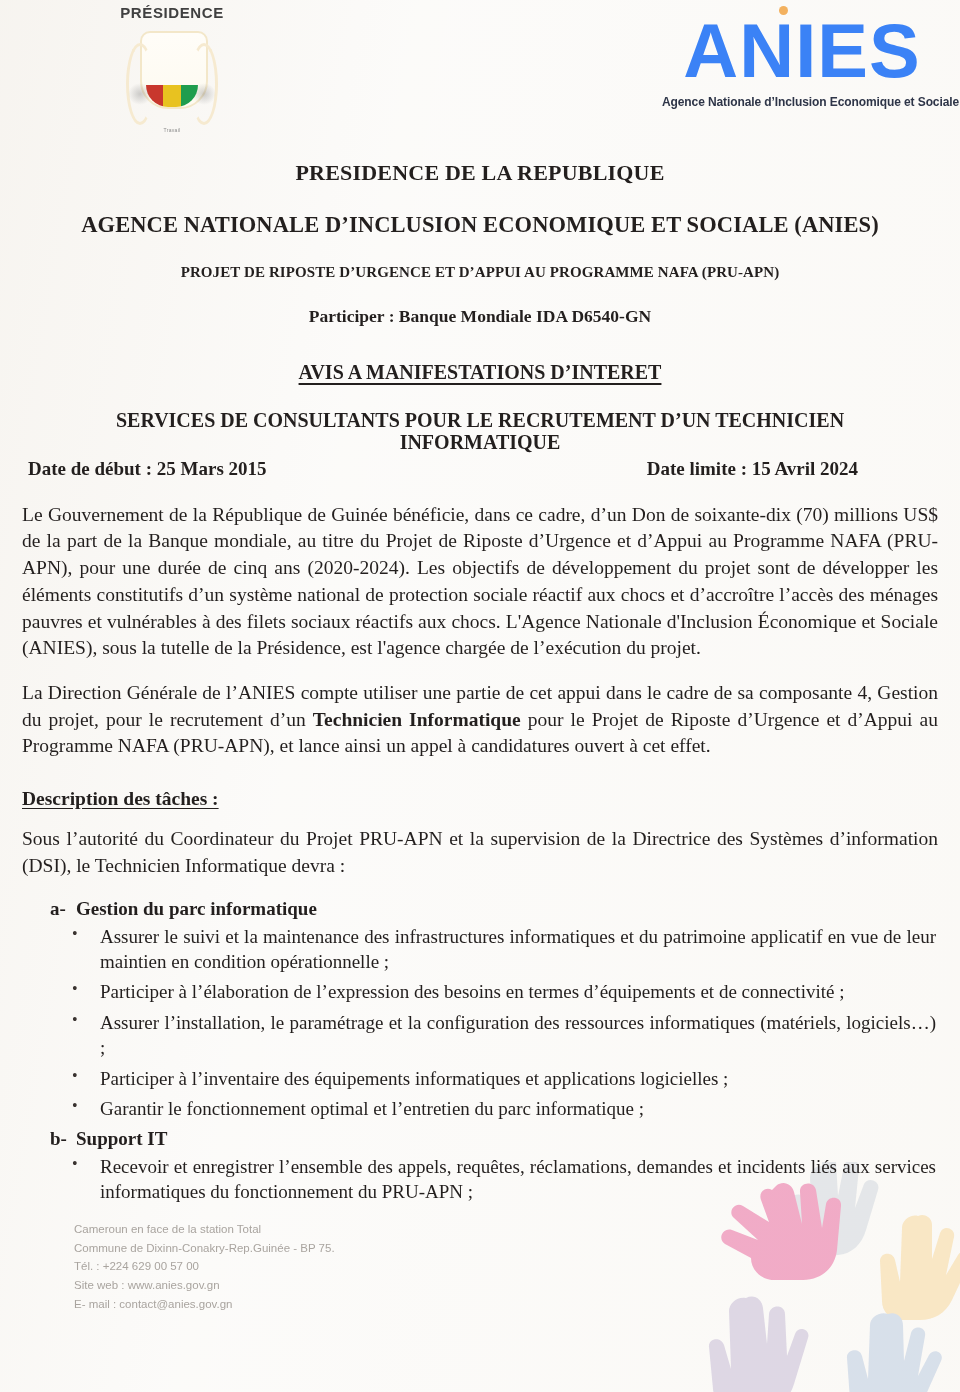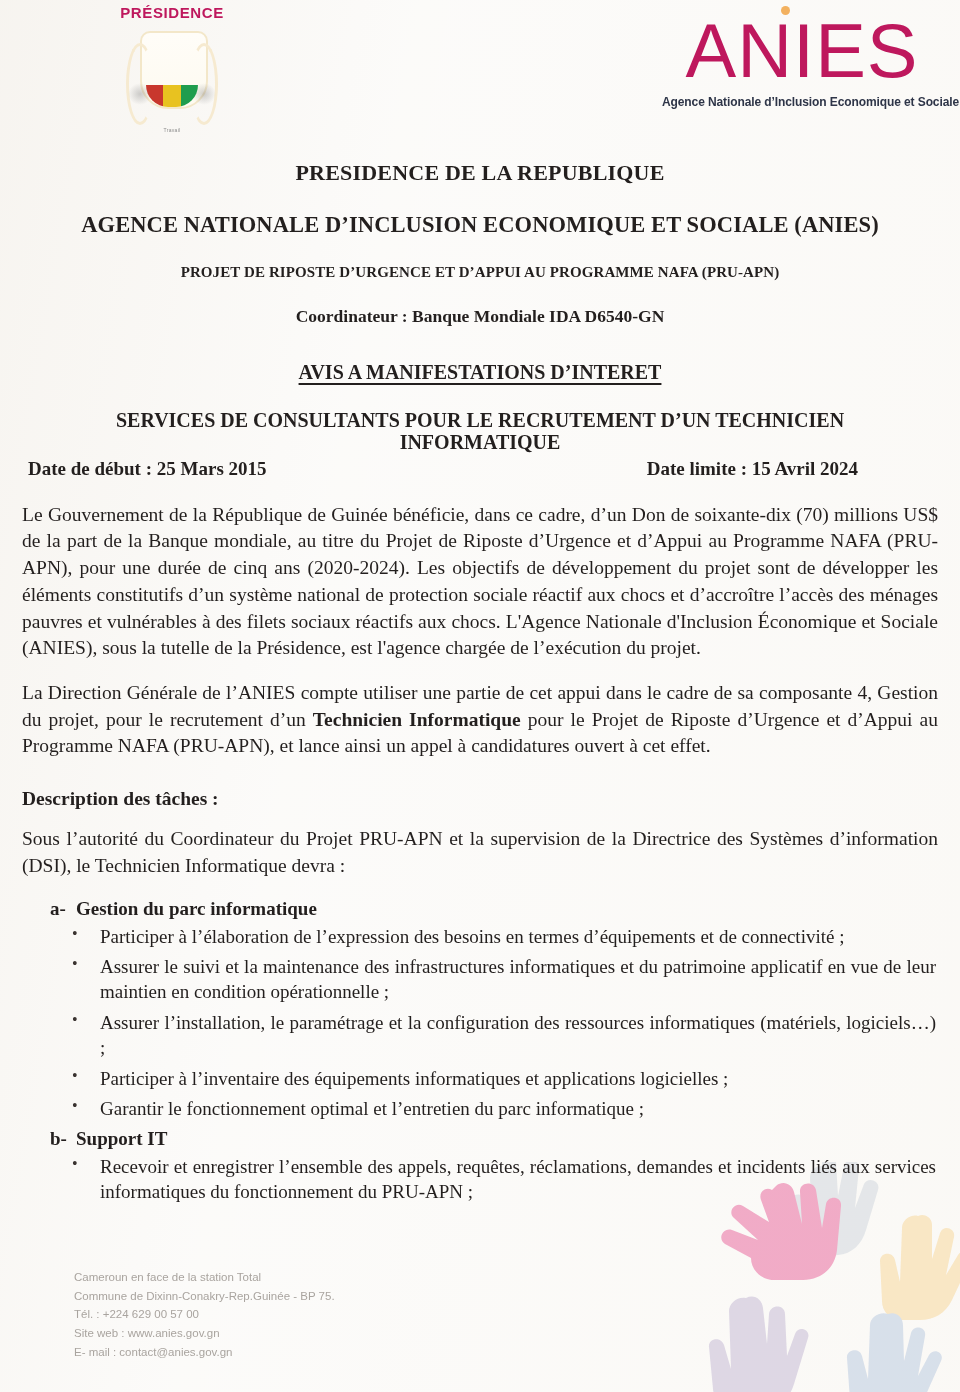--- a/index.html
+++ b/index.html
@@ -37,21 +37,21 @@
     left: 92px;
     top: 4px;
     width: 160px;
     text-align: center;
   }
   .presidence-label {
     font-family: "Liberation Sans", sans-serif;
     font-weight: bold;
     font-size: 15px;
     letter-spacing: 0.6px;
-    color: #be185d;
+    color: #404040;
   }
   .emblem {
     position: relative;
     margin: 8px auto 0;
     width: 96px;
     height: 108px;
   }
   .emblem .shield {
     position: absolute;
     left: 16px;
@@ -106,25 +106,25 @@
 
   .anies-block {
     position: absolute;
     right: 18px;
     top: 18px;
     width: 280px;
     text-align: center;
   }
   .anies-word {
     font-family: "Liberation Sans", sans-serif;
-    font-weight: normal;
+    font-weight: bold;
     font-size: 76px;
     line-height: 0.88;
     letter-spacing: 1px;
-    color: #be185d;
+    color: #3b82f6;
     position: relative;
     display: inline-block;
   }
   .anies-word .dot {
     position: absolute;
     top: -12px;
     left: 96px;
     width: 9px;
     height: 9px;
     background: #f3b15f;
@@ -200,20 +200,21 @@
   }
   p.para {
     text-align: justify;
     font-size: 19.5px;
     line-height: 1.37;
     margin: 0 0 18px 0;
   }
   .sec-head {
     font-weight: bold;
     font-size: 19.5px;
+    text-decoration: underline;
     text-underline-offset: 3px;
     margin: 10px 0 16px 0;
     display: inline-block;
   }
   .list-head {
     font-weight: bold;
     font-size: 19px;
     margin: 6px 0 4px 28px;
   }
   .list-head .ltr { display: inline-block; width: 26px; }
@@ -237,21 +238,21 @@
     top: -1px;
     font-size: 16px;
     color: #3a3330;
   }
   ul.tasks li.nojust { text-align: left; }
 
   
   .footer {
     position: absolute;
     left: 74px;
-    top: 1268px;
+    top: 1220px;
     z-index: 4;
     font-family: "Liberation Sans", sans-serif;
     font-size: 11.5px;
     line-height: 1.62;
     color: #a9a49f;
   }
 
   
   .hands {
     position: absolute;
@@ -297,21 +298,21 @@
       </div>
       <div class="anies-tagline">Agence Nationale d’Inclusion Economique et Sociale</div>
     </div>
 
   </div>
 
   <div class="titles">
     <div class="t-line1">PRESIDENCE DE LA REPUBLIQUE</div>
     <div class="t-line2">AGENCE NATIONALE D’INCLUSION ECONOMIQUE ET SOCIALE (ANIES)</div>
     <div class="t-line3">PROJET DE RIPOSTE D’URGENCE ET D’APPUI AU PROGRAMME NAFA (PRU-APN)</div>
-    <div class="t-line4">Coordinateur : Banque Mondiale IDA D6540-GN</div>
+    <div class="t-line4">Participer : Banque Mondiale IDA D6540-GN</div>
     <div class="t-avis">AVIS A MANIFESTATIONS D’INTERET</div>
     <div class="t-line5">SERVICES DE CONSULTANTS POUR LE RECRUTEMENT D’UN TECHNICIEN INFORMATIQUE</div>
   </div>
 
   <div class="dates">
     <div>Date de début : 25 Mars 2015</div>
     <div class="date-right">Date limite : 15 Avril 2024</div>
   </div>
 
   <div class="body-wrap">
@@ -322,22 +323,22 @@
 
     <div class="sec-head">Description des tâches :</div>
 
     <p class="para">Sous l’autorité du Coordinateur du Projet PRU-APN et la supervision de la Directrice des Systèmes d’information (DSI), le Technicien Informatique devra :</p>
 
     <div class="list-head">
       <span class="ltr">a-</span><span>Gestion du parc informatique</span>
     </div>
 
     <ul class="tasks">
+      <li>Assurer le suivi et la maintenance des infrastructures informatiques et du patrimoine applicatif en vue de leur maintien en condition opérationnelle ;</li>
       <li>Participer à l’élaboration de l’expression des besoins en termes d’équipements et de connectivité ;</li>
-      <li>Assurer le suivi et la maintenance des infrastructures informatiques et du patrimoine applicatif en vue de leur maintien en condition opérationnelle ;</li>
       <li>Assurer l’installation, le paramétrage et la configuration des ressources informatiques (matériels, logiciels…) ;</li>
       <li class="nojust">Participer à l’inventaire des équipements informatiques et applications logicielles ;</li>
       <li class="nojust">Garantir le fonctionnement optimal et l’entretien du parc informatique ;</li>
     </ul>
 
     <div class="list-head">
       <span class="ltr">b-</span><span>Support IT</span>
     </div>
 
     <ul class="tasks">

